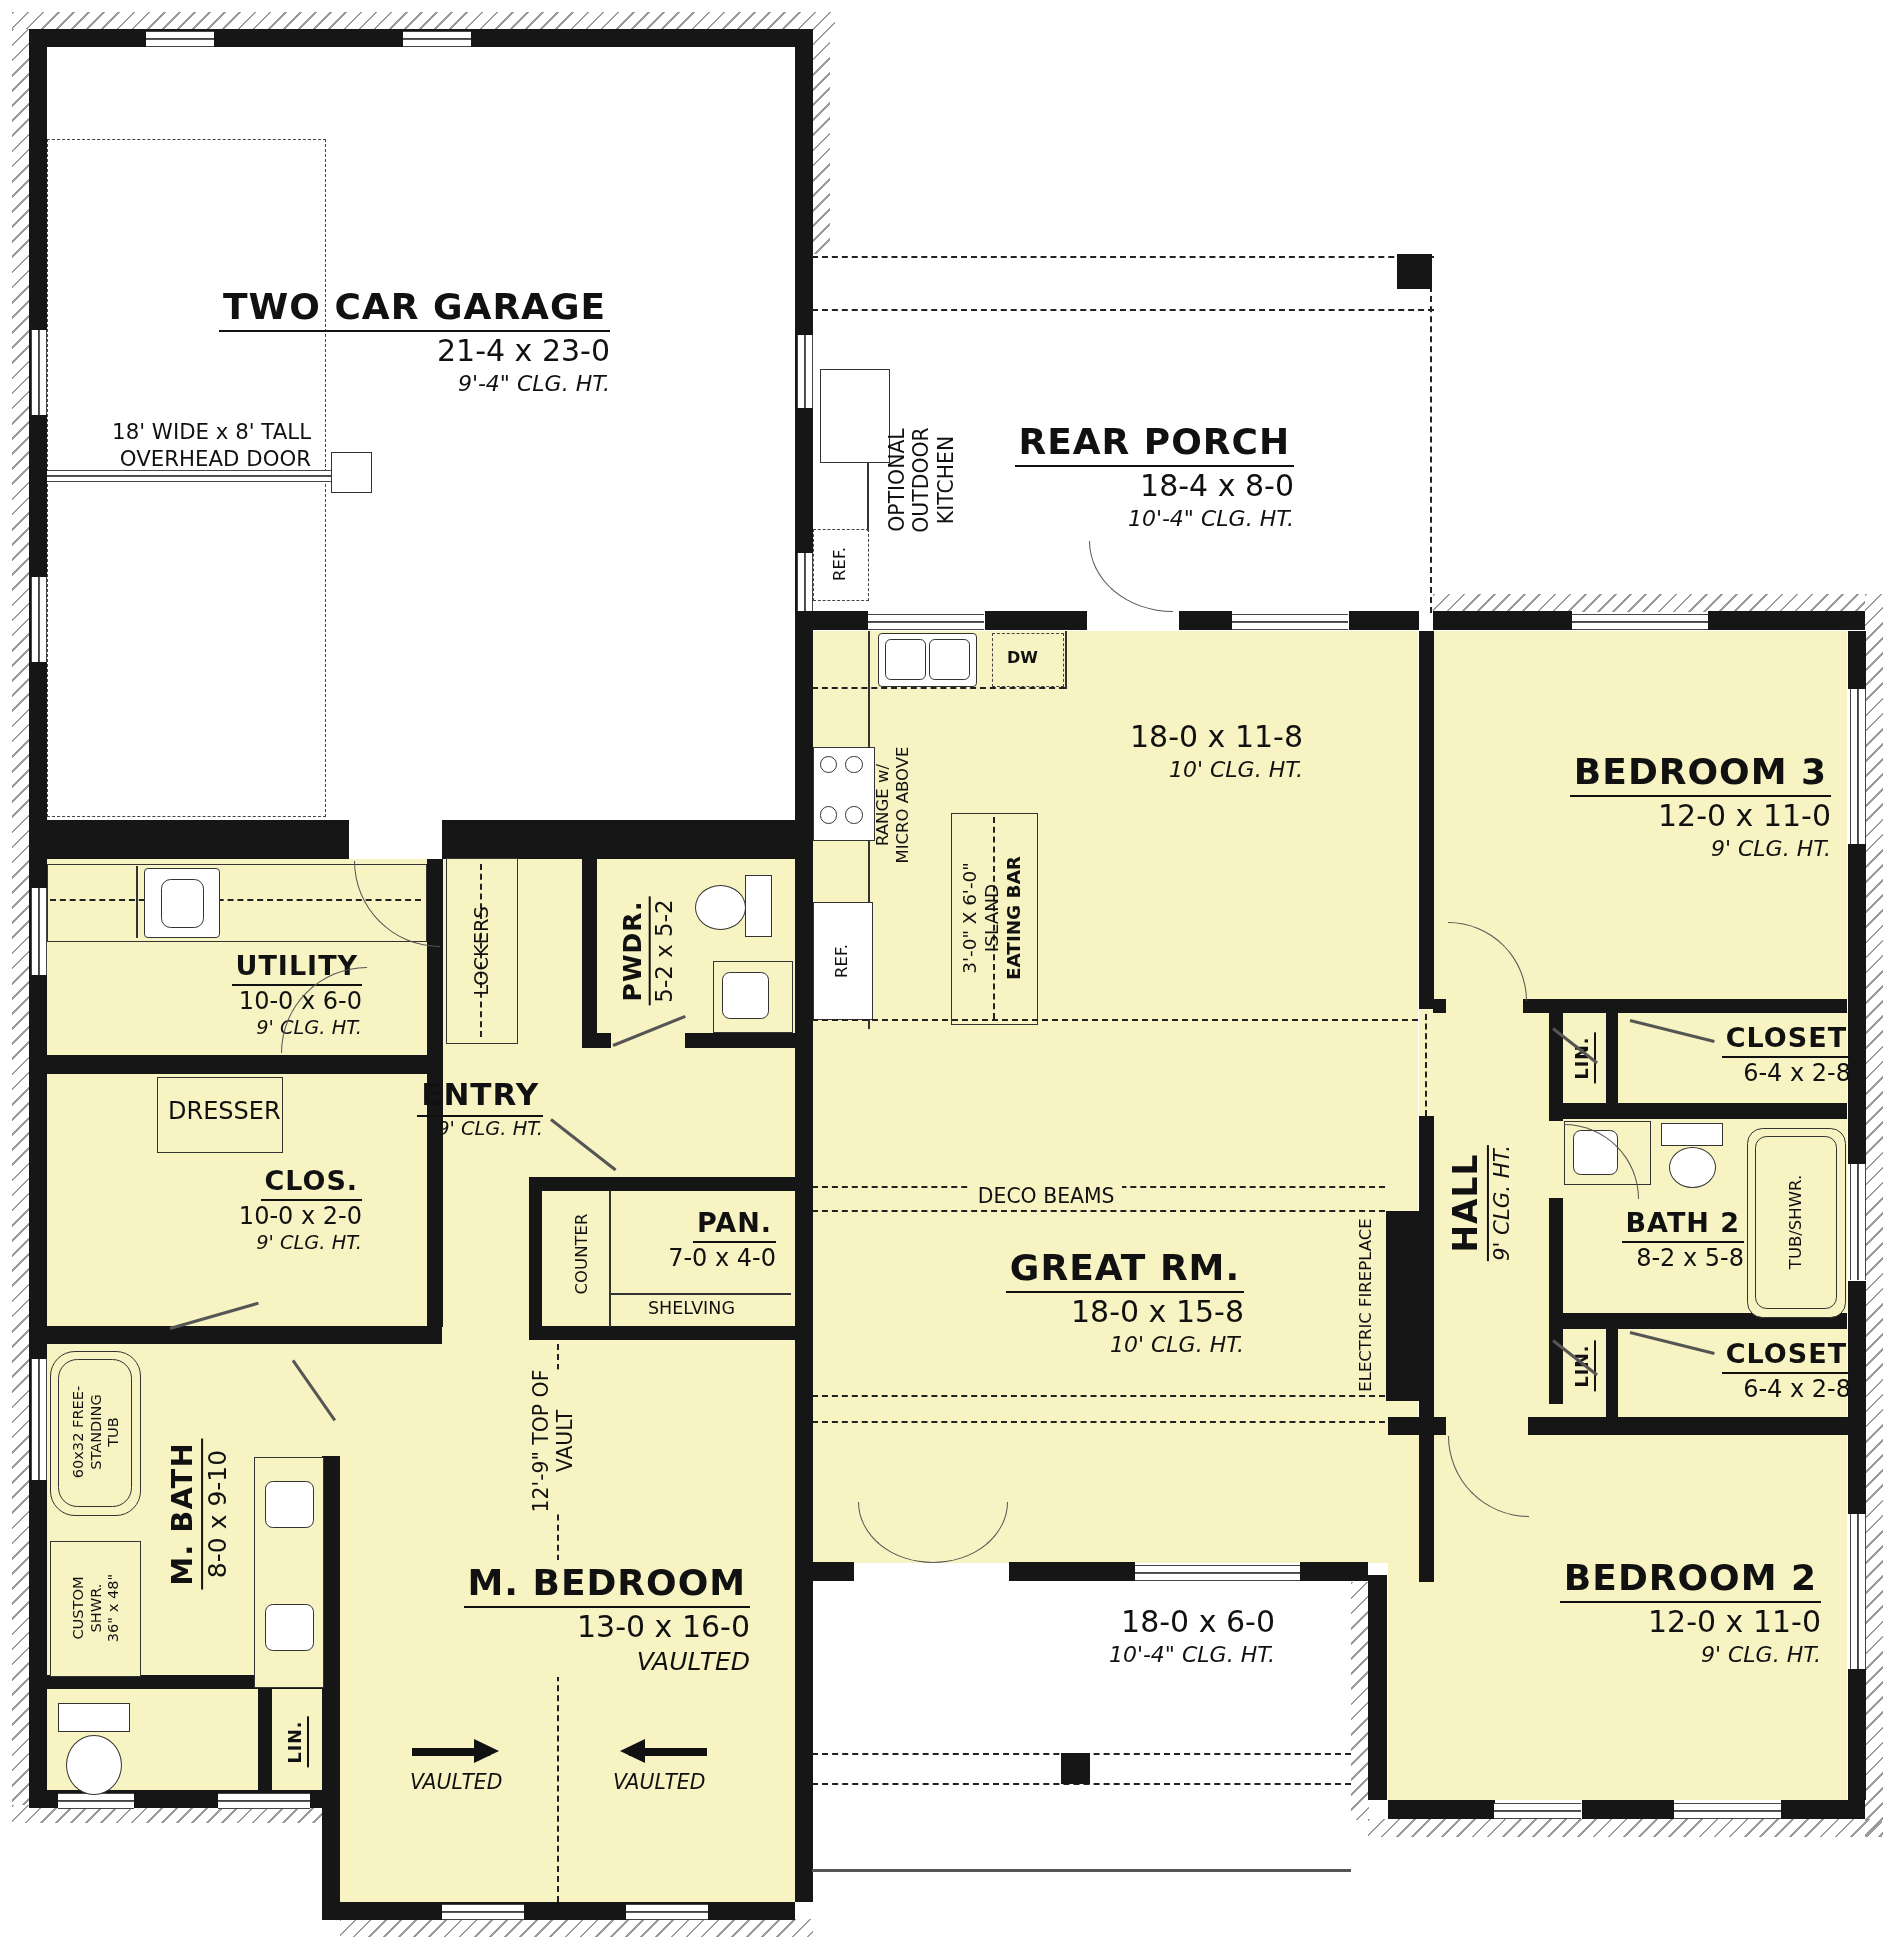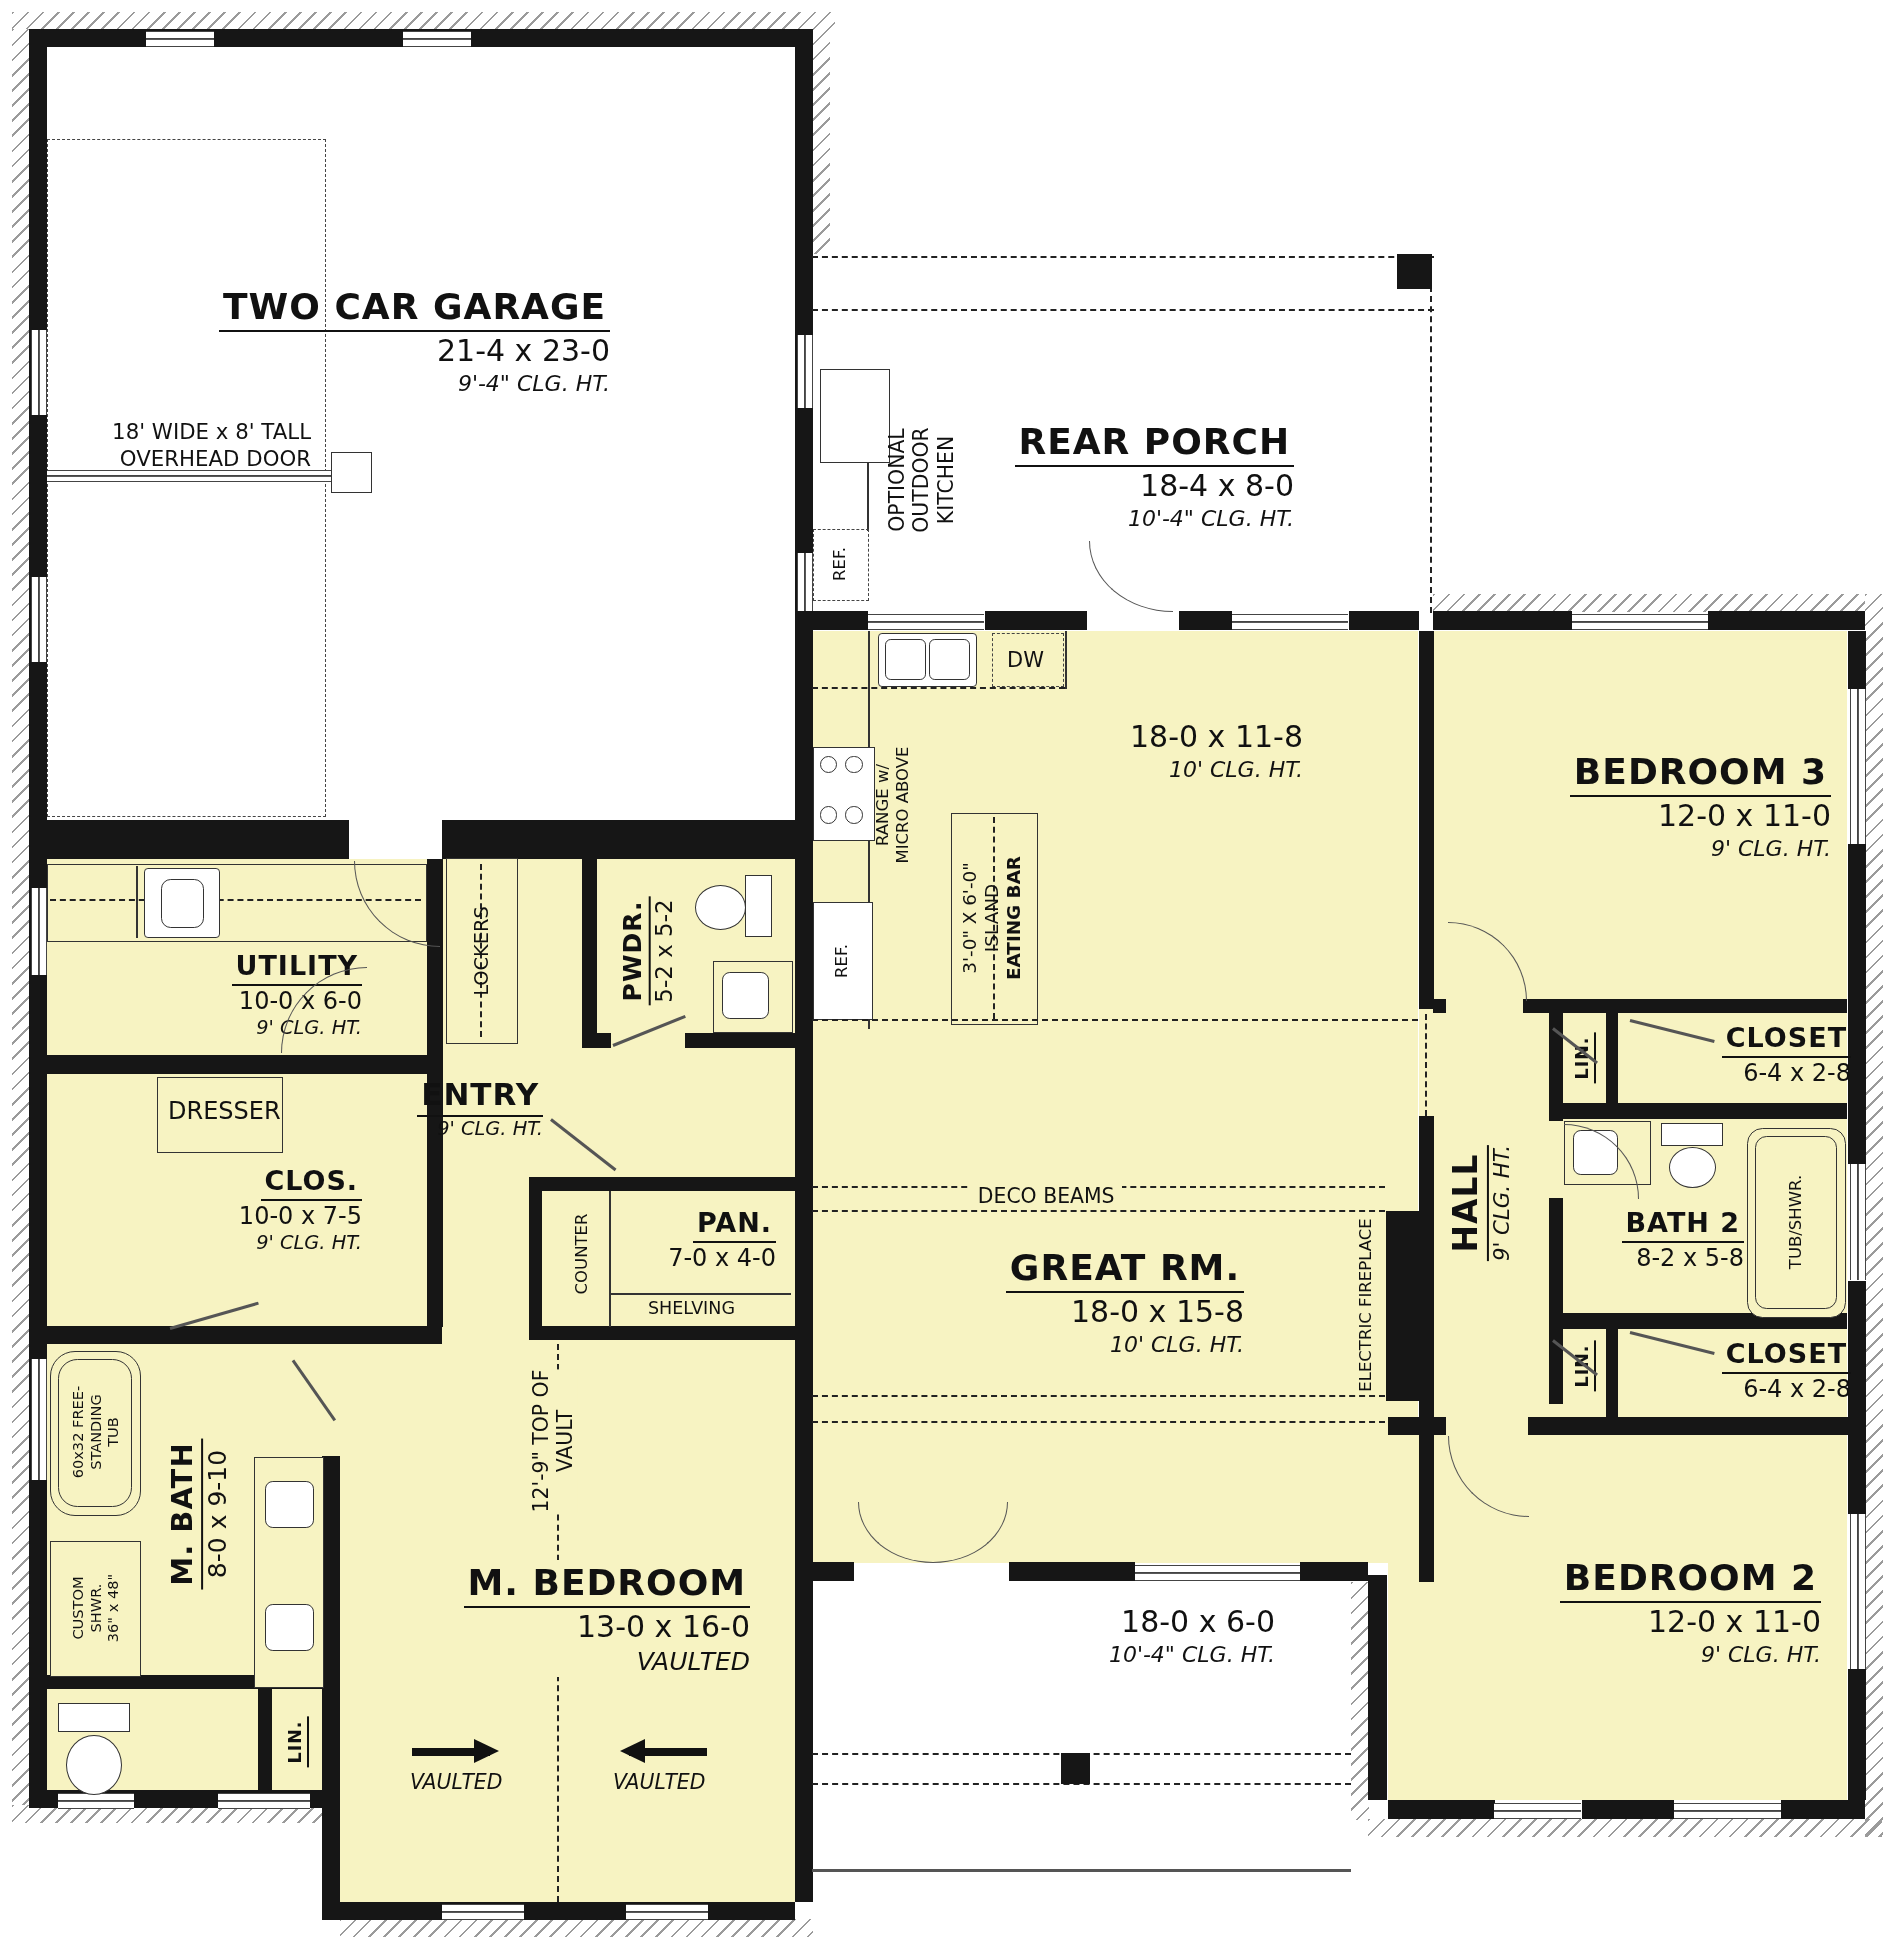--- a/index.html
+++ b/index.html
@@ -182,21 +182,21 @@
   </div>
 
   <div class="abs" style="left:868px;top:631px;width:1.9px;height:398px;background:#333"></div>
   <div class="abs" style="left:1065px;top:631px;width:1.9px;height:58px;background:#333"></div>
   <div class="dashH" style="left:812px;top:687px;width:253px"></div>
   <div class="whitebox" style="left:878px;top:633px;width:97px;height:52px;border-radius:3.9px">
     <div class="abs" style="left:5.8px;top:4.9px;width:39px;height:39px;border:1.9px solid #333;border-radius:5.8px"></div>
     <div class="abs" style="left:50px;top:4.9px;width:39px;height:39px;border:1.9px solid #333;border-radius:5.8px"></div>
   </div>
   <div class="dashbox" style="left:992px;top:633px;width:70px;height:52px"></div>
-  <div class="note" style="left:1007px;top:648px;font-size:21px;font-weight:normal"><span>DW</span></div>
+  <div class="note" style="left:1007px;top:648px;font-size:16px;font-weight:bold"><span>DW</span></div>
   <div class="whitebox" style="left:813px;top:747px;width:60px;height:92px">
     <div class="circ" style="left:5.8px;top:7.8px;width:15.5px;height:15.5px"></div>
     <div class="circ" style="left:31px;top:7.8px;width:15.5px;height:15.5px"></div>
     <div class="circ" style="left:5.8px;top:58px;width:15.5px;height:15.5px"></div>
     <div class="circ" style="left:31px;top:58px;width:15.5px;height:15.5px"></div>
   </div>
   <div class="vert small" style="left:893px;top:805px">
     <span style="display:block">RANGE w/</span>
     <span style="display:block">MICRO ABOVE</span>
   </div>
@@ -261,21 +261,21 @@
     <span class="rc">9' CLG. HT.</span>
   </div>
   <div class="qbl" style="left:354px;top:861px;width:85px;height:85px"></div>
   <div class="qtl" style="left:281px;top:967px;width:85px;height:85px"></div>
   <div class="leaf" style="left:613px;top:1044px;width:78px;transform:rotate(-22deg)"></div>
 
   <div class="thinbox" style="left:157px;top:1077px;width:124px;height:74px"></div>
   <div class="note" style="left:168px;top:1097px;font-size:24px"><span>DRESSER</span></div>
   <div class="rl s2" style="left:71px;top:1164px;width:291px">
     <span class="rn">CLOS.</span>
-    <span class="rd">10-0 x 7-5</span>
+    <span class="rd">10-0 x 2-0</span>
     <span class="rc">9' CLG. HT.</span>
   </div>
   <div class="leaf" style="left:170px;top:1327px;width:92px;transform:rotate(-16deg)"></div>
   <div class="abs" style="left:609px;top:1191px;width:1.9px;height:136px;background:#333"></div>
   <div class="vert small" style="left:582px;top:1254px"><span>COUNTER</span></div>
   <div class="abs" style="left:611px;top:1293px;width:180px;height:1.9px;background:#333"></div>
   <div class="note" style="left:648px;top:1298px;font-size:17.5px"><span>SHELVING</span></div>
   <div class="rl s2" style="left:621px;top:1206px;width:155px">
     <span class="rn">PAN.</span>
     <span class="rd">7-0 x 4-0</span>

